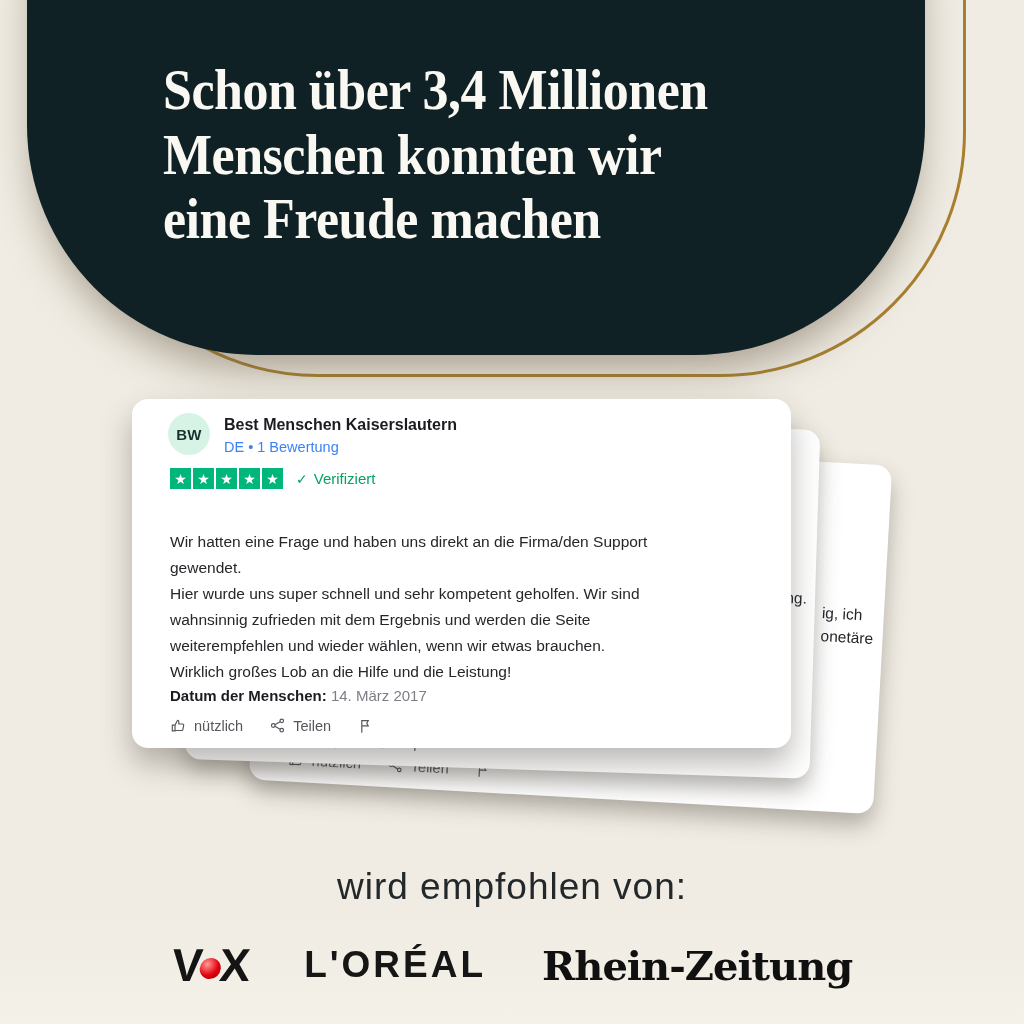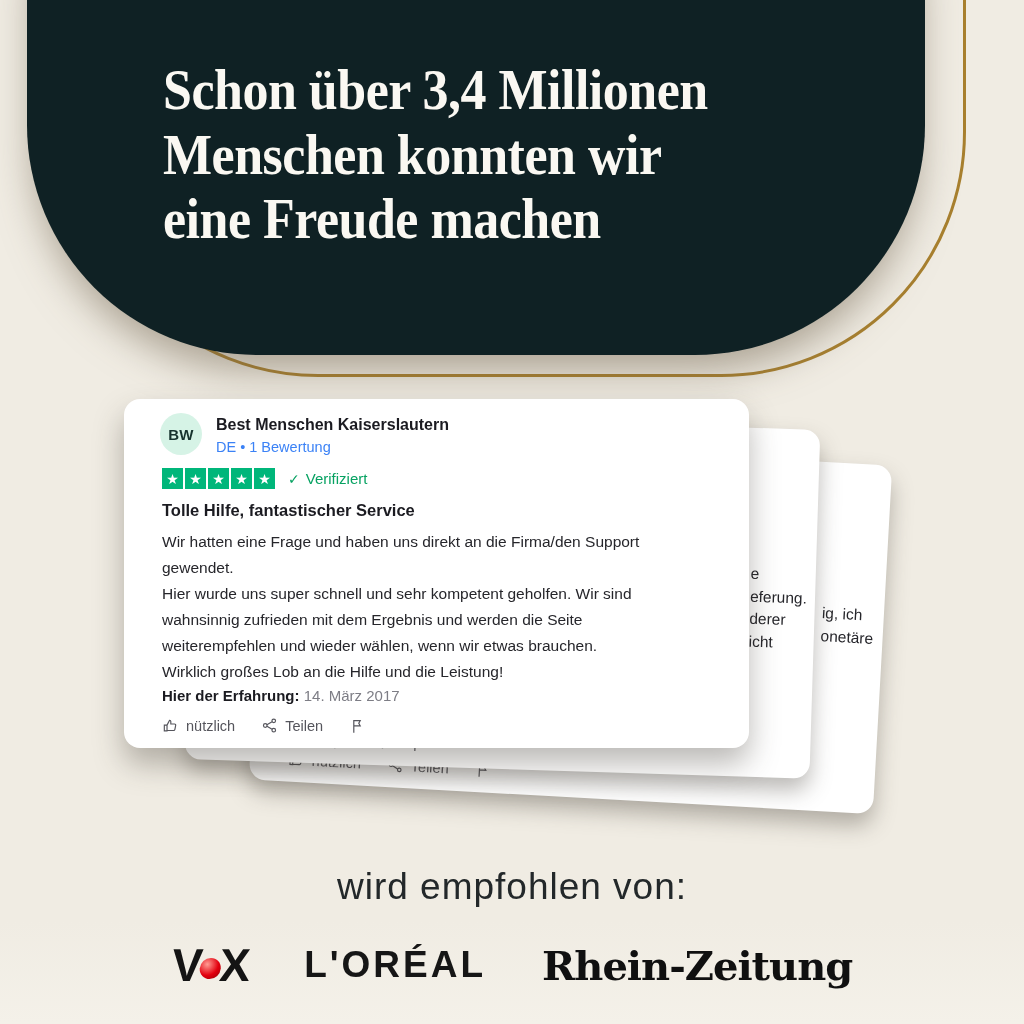--- a/index.html
+++ b/index.html
@@ -24,21 +24,21 @@
     position:absolute;left:163px;top:58px;z-index:3;
     color:#faf8f2;font-family:"Liberation Serif",serif;font-weight:bold;
     font-size:52px;line-height:60px;white-space:pre-line;
     transform:scaleY(1.08);transform-origin:left top;letter-spacing:-.5px;
   }
   
   .card{position:absolute;background:#ffffff;border-radius:16px;width:625px;height:349px;}
   .card-back{box-shadow:0 12px 22px rgba(60,55,45,.35);}
   .card3{left:258px;top:448px;transform:rotate(3.2deg);z-index:4;}
   .card2{left:190px;top:420px;transform:rotate(1.8deg);z-index:5;}
-  .card1{left:124px;top:399px;box-shadow:0 16px 30px rgba(60,55,45,.35);z-index:6;}
+  .card1{left:132px;top:399px;box-shadow:0 16px 30px rgba(60,55,45,.35);z-index:6;padding-left:34px;}
   .fragments{
     position:absolute;font-size:15.5px;line-height:22.5px;color:#26262b;
     white-space:pre-line;
   }
   .frag2{left:560px;top:135px;}
   .frag3{left:563px;top:140px;}
   .card-footer{
     position:absolute;left:38px;bottom:14px;display:flex;align-items:center;gap:26px;
     color:#55555c;font-size:14.5px;
   }
@@ -201,29 +201,28 @@
         </span>
       <span class="star-box">
           <span class="star-glyph">★</span>
         </span>
     </div>
     <div class="verified">
       <span class="check">✓</span>
       <span>Verifiziert</span>
     </div>
 
-    <div class="review-title">Tolle Hilfe, fantastischer Service</div>
     <div class="review-body">Wir hatten eine Frage und haben uns direkt an die Firma/den Support
 gewendet.
 Hier wurde uns super schnell und sehr kompetent geholfen. Wir sind
 wahnsinnig zufrieden mit dem Ergebnis und werden die Seite
 weiterempfehlen und wieder wählen, wenn wir etwas brauchen.
 Wirklich großes Lob an die Hilfe und die Leistung!</div>
     <div class="review-date">
-      <b>Hier der Erfahrung:</b>
+      <b>Datum der Menschen:</b>
       <span>14. März 2017</span>
     </div>
 
     <div class="card-footer">
       <span class="footer-item">
         <span>
             <svg width="17" height="17" viewBox="0 0 22 22" fill="none" stroke="currentColor" stroke-width="1.5">
               <path d="M3 10.5h3.5v7.5H3zM6.5 10.5 9.8 4.2c.9 0 1.6.7 1.6 1.6V9h4.8c1 0 1.7.9 1.5 1.9l-1 5.2c-.15.8-.85 1.4-1.66 1.4H6.5"></path>
             </svg>
           </span>

